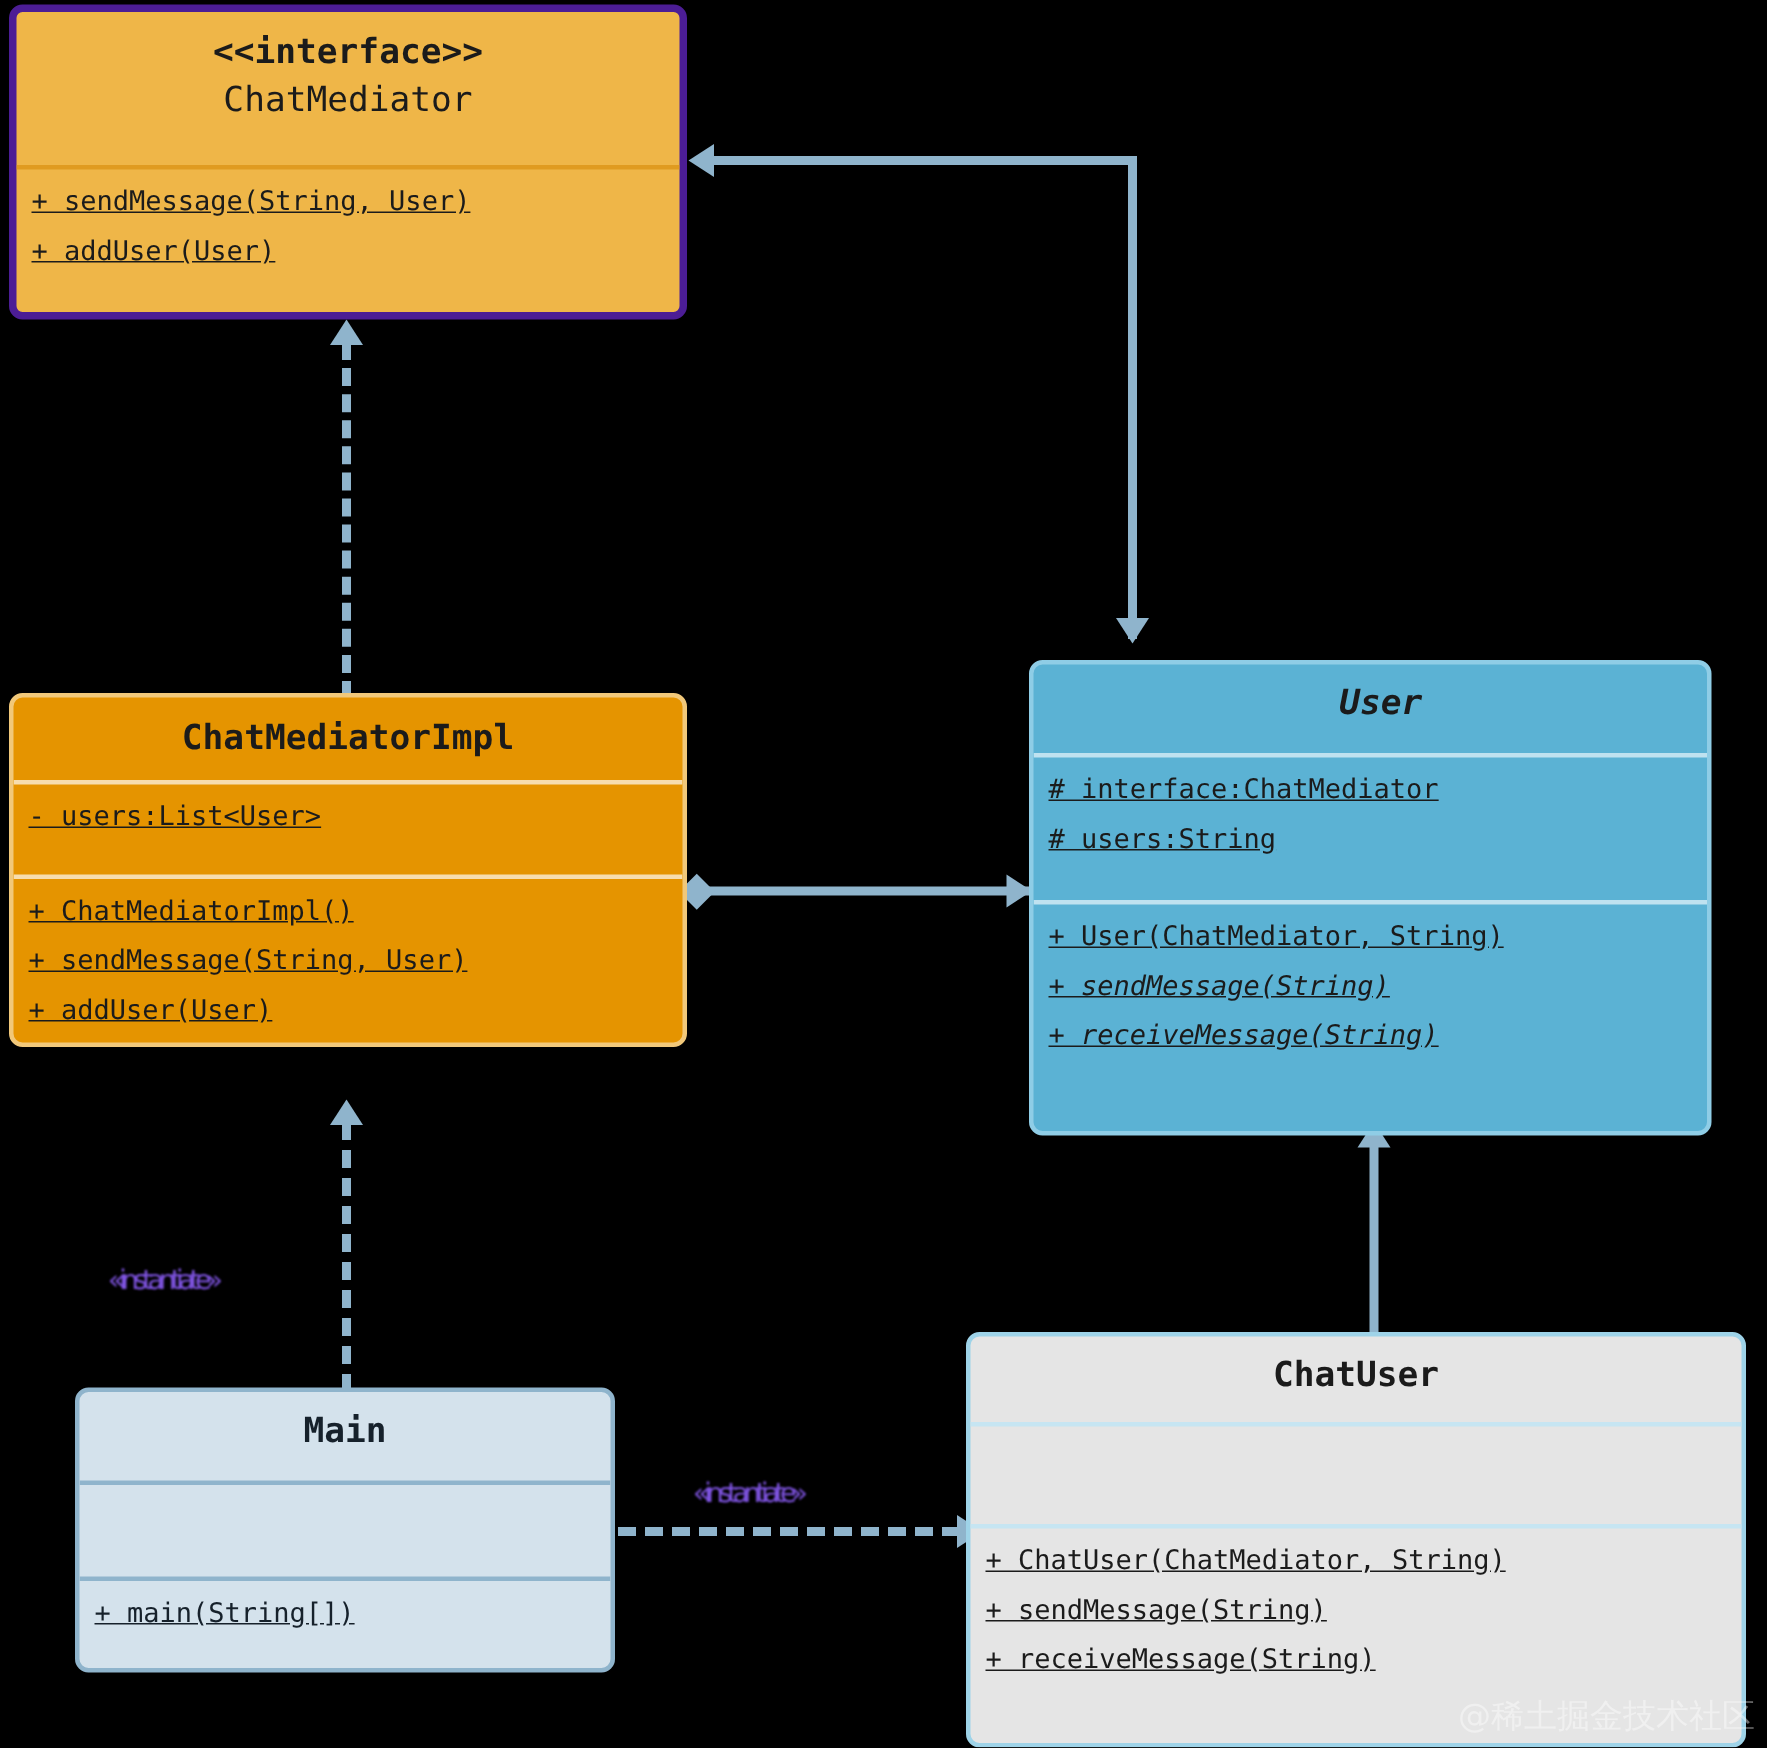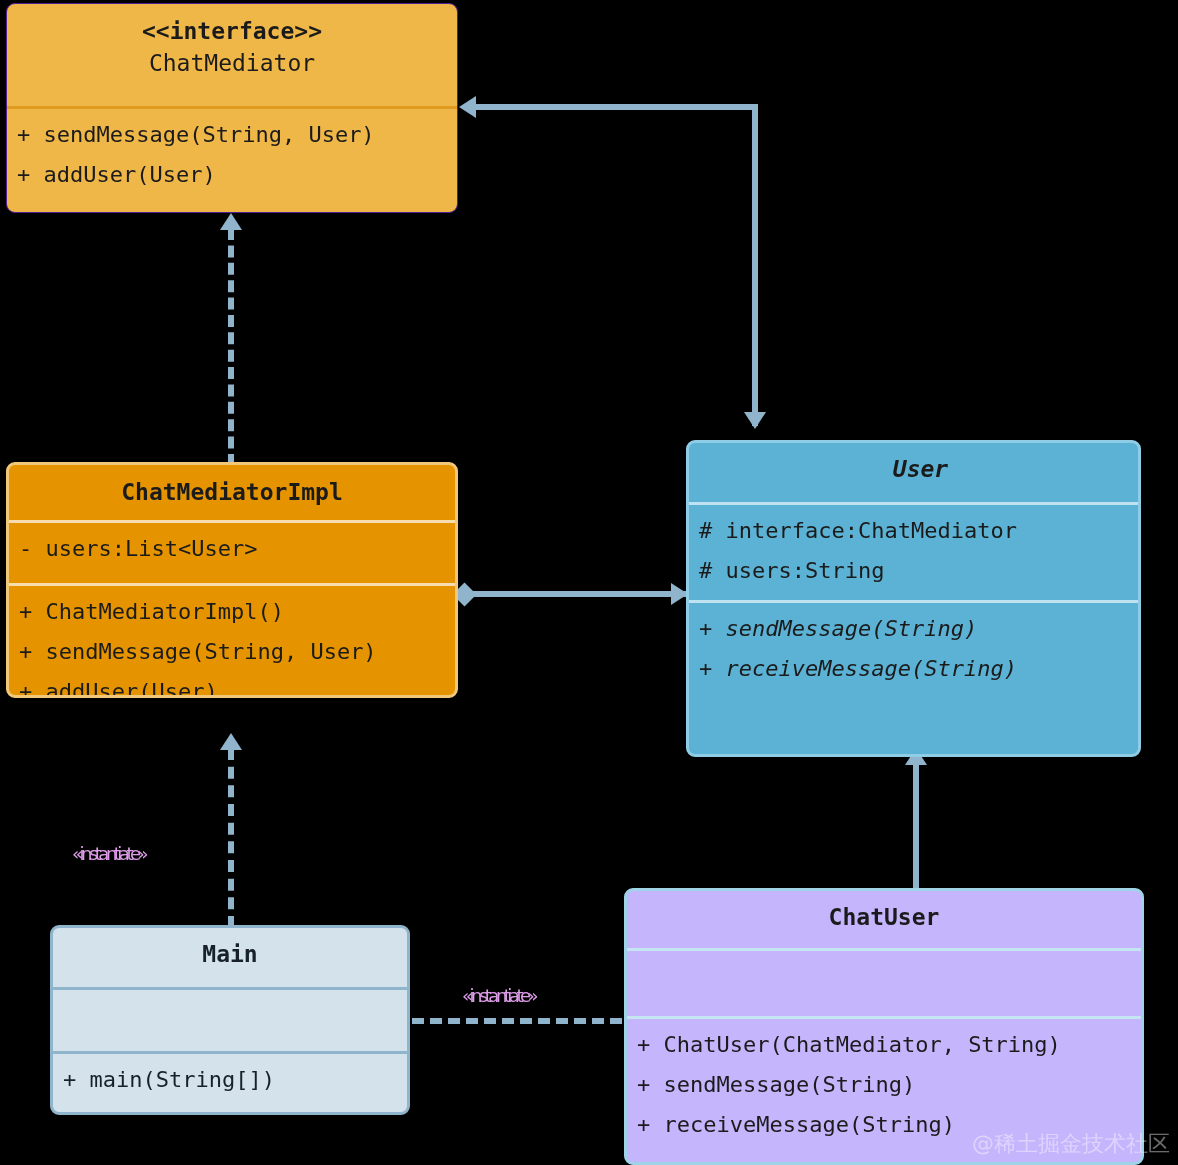--- a/index.html
+++ b/index.html
@@ -40,34 +40,35 @@
     line-height: 1.38;
     white-space: pre;
   }
   .uml-box .stereotype {
     font-weight: bold;
     font-size: 23px;
     line-height: 1.38;
     white-space: pre;
   }
   .uml-box .member {
-    font-size: 22px;
+    font-size: 18px;
     line-height: 1.82;
     white-space: pre;
+    text-decoration: underline;
   }
   .uml-box .member.abstract-member,
   .uml-box .cls-title.abstract-title {
     font-style: italic;
   }
 
   
   #box-chatmediator {
     left: 6px; top: 3px; width: 452px; height: 210px;
     background: #efb648;
-    border: 1px solid #4c1d95;
+    border: 5px solid #4c1d95;
   }
   #box-chatmediator .title-compartment {
     border-bottom: 3px solid #e09b20;
     height: 105px;
   }
 
   
   #box-chatmediatorimpl {
     left: 6px; top: 462px; width: 452px; height: 236px;
     background: #e59400;
@@ -84,22 +85,22 @@
     left: 686px; top: 440px; width: 455px; height: 317px;
     background: #5bb2d4;
     border: 3px solid #8fcde6;
   }
   #box-user .sep { border-bottom: 3px solid #bfe2f0; }
   #box-user .title-compartment { height: 62px; padding-top: 11px; padding-left: 24px; }
   #box-user .attr-compartment { height: 98px; }
 
   
   #box-chatuser {
-    left: 624px; top: 888px; width: 520px; height: 277px;
-    background: #c4b5fd;
+    left: 644px; top: 888px; width: 520px; height: 277px;
+    background: #e5e5e5;
     border: 3px solid #9ed3e8;
   }
   #box-chatuser .sep { border-bottom: 3px solid #c6e5f2; }
   #box-chatuser .title-compartment { height: 60px; padding-top: 11px;}
   #box-chatuser .attr-compartment { height: 68px; }
 
   
   #box-main {
     left: 50px; top: 925px; width: 360px; height: 190px;
     background: #d4e2ec;
@@ -159,21 +160,21 @@
     position: absolute;
     width: 17px; height: 17px;
     background: #8fb4cc;
     transform: rotate(45deg);
     z-index: 3;
   }
 
   
   .edge-label {
     position: absolute;
-    color: #f0abfc;
+    color: #8b5cf6;
     font-size: 18px;
     font-family: "DejaVu Sans", "Liberation Sans", sans-serif;
     white-space: nowrap;
     letter-spacing: -3.5px;
     opacity: 0.92;
     z-index: 4;
     filter: blur(0.6px);
   }
 
   
@@ -244,20 +245,21 @@
 
   <div class="uml-box" id="box-user">
     <div class="compartment title-compartment sep">
       <div class="cls-title abstract-title">User</div>
     </div>
     <div class="compartment attr-compartment sep">
       <div class="member"># interface:ChatMediator</div>
       <div class="member"># users:String</div>
     </div>
     <div class="compartment method-compartment">
+      <div class="member">+ User(ChatMediator, String)</div>
       <div class="member abstract-member">+ sendMessage(String)</div>
       <div class="member abstract-member">+ receiveMessage(String)</div>
     </div>
   </div>
 
   <div class="uml-box" id="box-chatuser">
     <div class="compartment title-compartment sep">
       <div class="cls-title">ChatUser</div>
     </div>
     <div class="compartment attr-compartment sep"></div>

